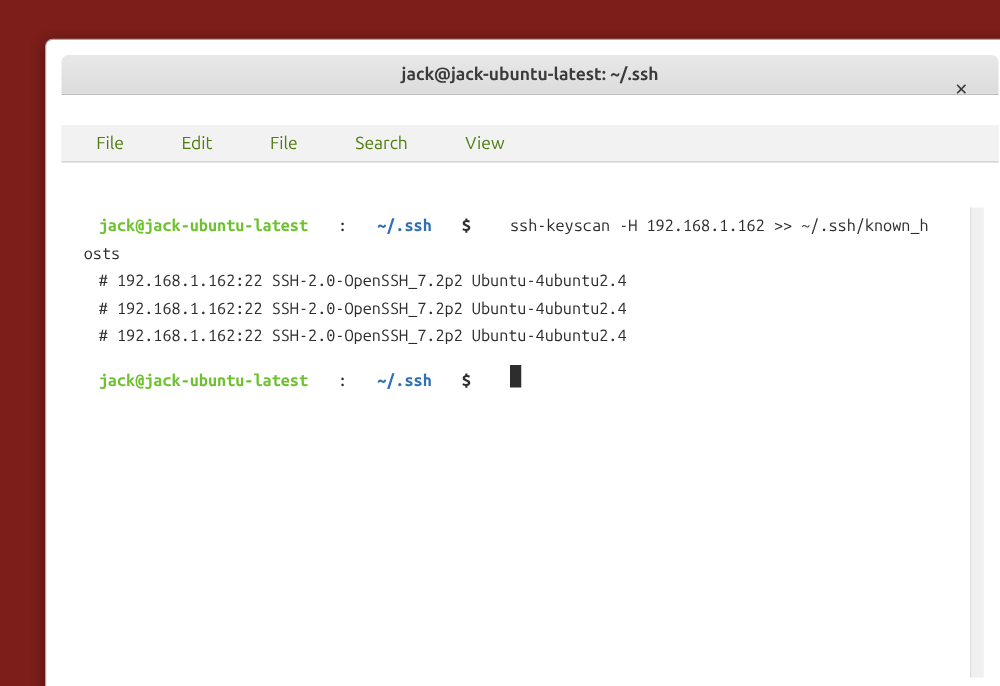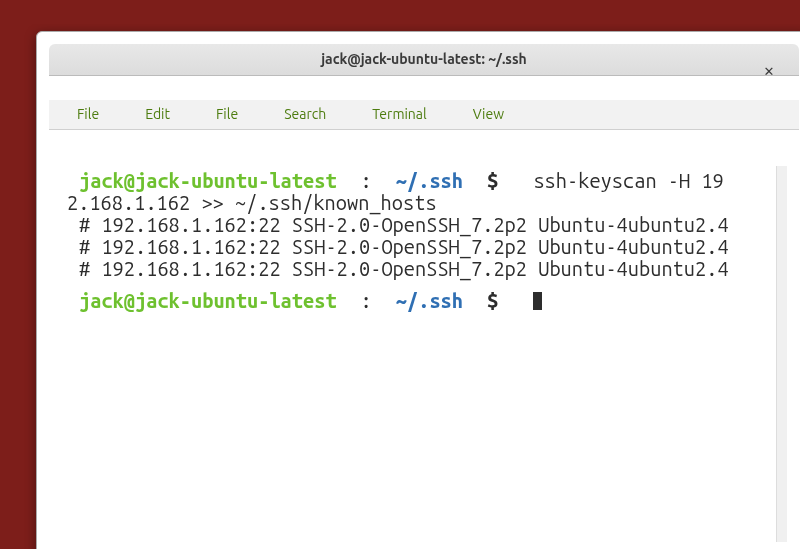--- a/index.html
+++ b/index.html
@@ -72,21 +72,21 @@
     }
     .terminal-wrap {
       flex: 1;
       display: flex;
       overflow: hidden;
     }
     .terminal {
       flex: 1;
       background: #ffffff;
       font-family: "Ubuntu Mono", "DejaVu Sans Mono", "Consolas", monospace;
-      font-size: 20px;
+      font-size: 13px;
       line-height: 22px;
       color: #2d2d2d;
       padding: 4px 6px;
       white-space: pre-wrap;
       word-break: break-all;
       overflow: hidden;
     }
     .t-user { color: #6ec12f; font-weight: bold; }
     .t-path { color: #2f6fb3; font-weight: bold; }
     .t-dollar { color: #2d2d2d; font-weight: bold; }
@@ -122,21 +122,20 @@
   <div class="titlebar">
     <div class="titlebar-title">jack@jack-ubuntu-latest: ~/.ssh</div>
     <div class="close-btn">✕</div>
   </div>
 
   <div class="menubar">
     <div class="menu-item">File</div>
     <div class="menu-item">Edit</div>
     <div class="menu-item">File</div>
     <div class="menu-item">Search</div>
-    <div class="menu-item">Terminal</div>
     <div class="menu-item">View</div>
   </div>
 
   <div class="terminal-wrap">
     <div class="terminal"><span class="t-user">jack@jack-ubuntu-latest</span><span>:</span><span class="t-path">~/.ssh</span><span class="t-dollar">$</span><span> ssh-keyscan -H 192.168.1.162 &gt;&gt; ~/.ssh/known_hosts</span>
 <span># 192.168.1.162:22 SSH-2.0-OpenSSH_7.2p2 Ubuntu-4ubuntu2.4</span>
 <span># 192.168.1.162:22 SSH-2.0-OpenSSH_7.2p2 Ubuntu-4ubuntu2.4</span>
 <span># 192.168.1.162:22 SSH-2.0-OpenSSH_7.2p2 Ubuntu-4ubuntu2.4</span>
 <span class="t-user">jack@jack-ubuntu-latest</span><span>:</span><span class="t-path">~/.ssh</span><span class="t-dollar">$</span> <span class="t-cursor"></span></div>
     <div class="scrollbar">

